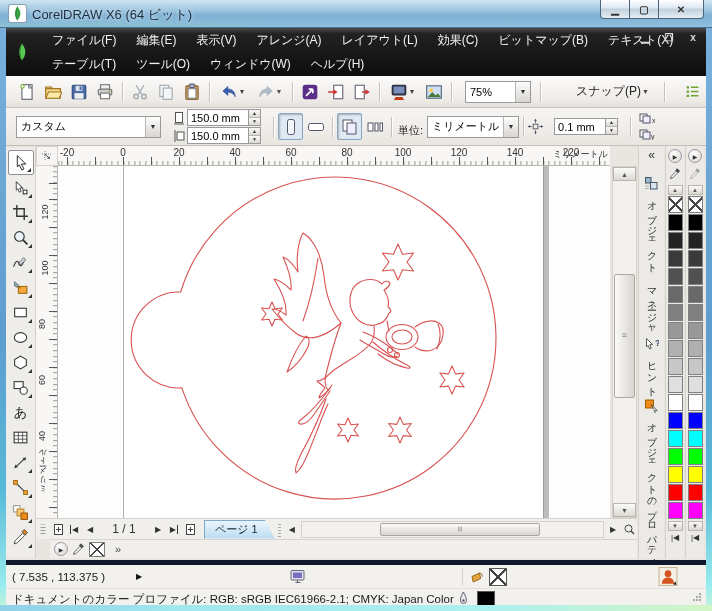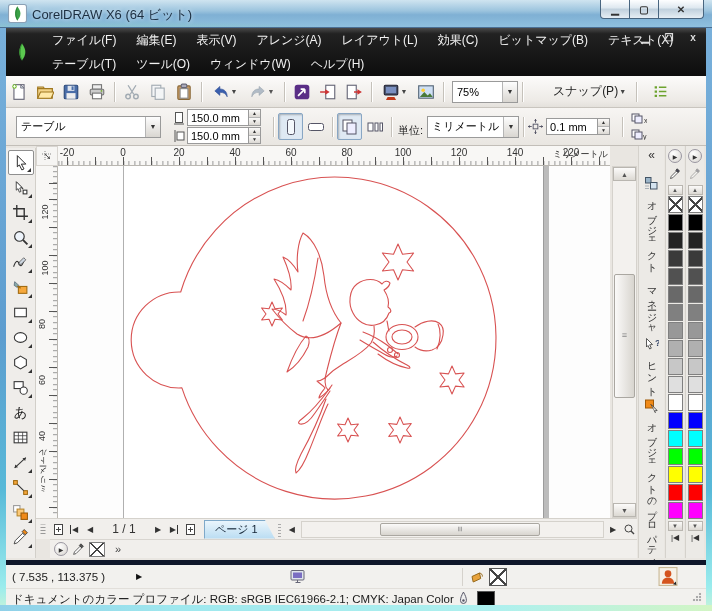--- a/index.html
+++ b/index.html
@@ -30,21 +30,21 @@
   .menubar{position:absolute;left:6px;top:28px;width:700px;height:48px;background:linear-gradient(180deg,#4a4a4a 0,#222 12%,#0d0d0d 100%);z-index:40;}
   .appicon{position:absolute;left:3px;top:3px;width:26px;height:42px;display:flex;align-items:center;justify-content:center;}
   .menurow{position:absolute;left:36px;display:flex;height:24px;align-items:center;}
   .menurow.r1{top:0;} .menurow.r2{top:24px;}
   .menuitem{color:#f2f2f2;font-size:12px;padding:1px 10px;white-space:nowrap;}
   .mdiwin{position:absolute;right:6px;top:4px;display:flex;gap:10px;color:#ddd;font-size:10px;font-weight:bold;}
   .mdiwin span{width:14px;text-align:center;}
   
   .toolbar{position:absolute;left:6px;top:76px;width:700px;height:32px;
     background:linear-gradient(180deg,#fcfbfa,#edeae6 80%,#e4e1dc);border-bottom:1px solid #c9c5bf;
-    display:flex;align-items:center;z-index:40;}
+    display:flex;align-items:center;padding-left:8px;z-index:40;justify-content:space-between;}
   .propbar{position:absolute;left:6px;top:108px;width:700px;height:38px;
     background:linear-gradient(180deg,#f7f5f3,#e9e6e1);border-bottom:1px solid #c2beb8;
     display:flex;align-items:center;padding-left:10px;z-index:40;}
   .tbtn{width:26px;height:26px;display:flex;align-items:center;justify-content:center;border:1px solid transparent;border-radius:2px;}
   .tbtn.dis{opacity:.9;}
   .tsep{width:9px;height:24px;position:relative;}
   .tsep::before{content:"";position:absolute;left:4px;top:2px;bottom:2px;width:1px;background:#c5c1ba;box-shadow:1px 0 0 #fff;}
   .caret{font-size:7px;color:#444;margin-left:1px;}
   .combo{height:22px;background:#fff;border:1px solid #9a9a9a;display:flex;align-items:center;font-size:11px;position:relative;}
   .combo .cval{flex:1;padding:0 4px;white-space:nowrap;overflow:hidden;}
@@ -331,21 +331,21 @@
     <div class="tbtn" style="margin-left:6px;">
       <svg width="17" height="17" viewBox="0 0 16 16">
           <path d="M2.5 3h2.2v2.2H2.5zM2.5 7h2.2v2.2H2.5zM2.5 11h2.2v2.2H2.5z" fill="#6da32e"></path>
           <path d="M6.5 4h7M6.5 8h7M6.5 12h7" stroke="#6da32e" stroke-width="1.4"></path>
         </svg>
     </div>
   </div>
 
   <div class="propbar">
     <div class="combo" style="width:145px;">
-      <span class="cval">テーブル</span>
+      <span class="cval">カスタム</span>
       <span class="cbtn">▼</span>
     </div>
     <div style="display:flex;flex-direction:column;gap:1px;margin-left:12px;">
       <div style="display:flex;align-items:center;">
         <svg width="12" height="14" viewBox="0 0 12 14">
             <rect x="2.5" y="1.5" width="7" height="10" fill="#fff" stroke="#555"></rect>
             <path d="M1 13h10" stroke="#555"></path>
           </svg>
         <span class="field" style="width:62px;margin-left:2px;">150.0 mm</span>
         <span class="spin">
@@ -395,21 +395,21 @@
     <div class="combo" style="width:92px;">
       <span class="cval">ミリメートル</span>
       <span class="cbtn">▼</span>
     </div>
     <div class="tsep"></div>
     <svg width="15" height="15" viewBox="0 0 16 16">
         <rect x="5.5" y="5.5" width="5" height="5" fill="none" stroke="#556"></rect>
         <path d="M8 0v4M8 12v4M0 8h4M12 8h4" stroke="#556"></path>
         <path d="M8 0l-1.5 2h3zM8 16l-1.5-2h3zM0 8l2-1.5v3zM16 8l-2-1.5v3z" fill="#556"></path>
       </svg>
-    <span class="field" style="width:52px;margin-left:3px;">0.1 mm</span>
+    <span class="field" style="width:52px;margin-left:11px;">0.1 mm</span>
     <span class="spin">
         <span>▲</span>
         <span>▼</span>
       </span>
     <div class="tsep" style="margin-left:8px;"></div>
     <div style="display:flex;flex-direction:column;gap:1px;">
       <div class="pbtn" style="width:24px;height:15px;">
         <svg width="16" height="11" viewBox="0 0 16 11">
             <rect x="1" y="1" width="7" height="7" fill="#fff" stroke="#556"></rect>
             <rect x="4" y="3" width="7" height="7" fill="#eef" stroke="#556"></rect>

